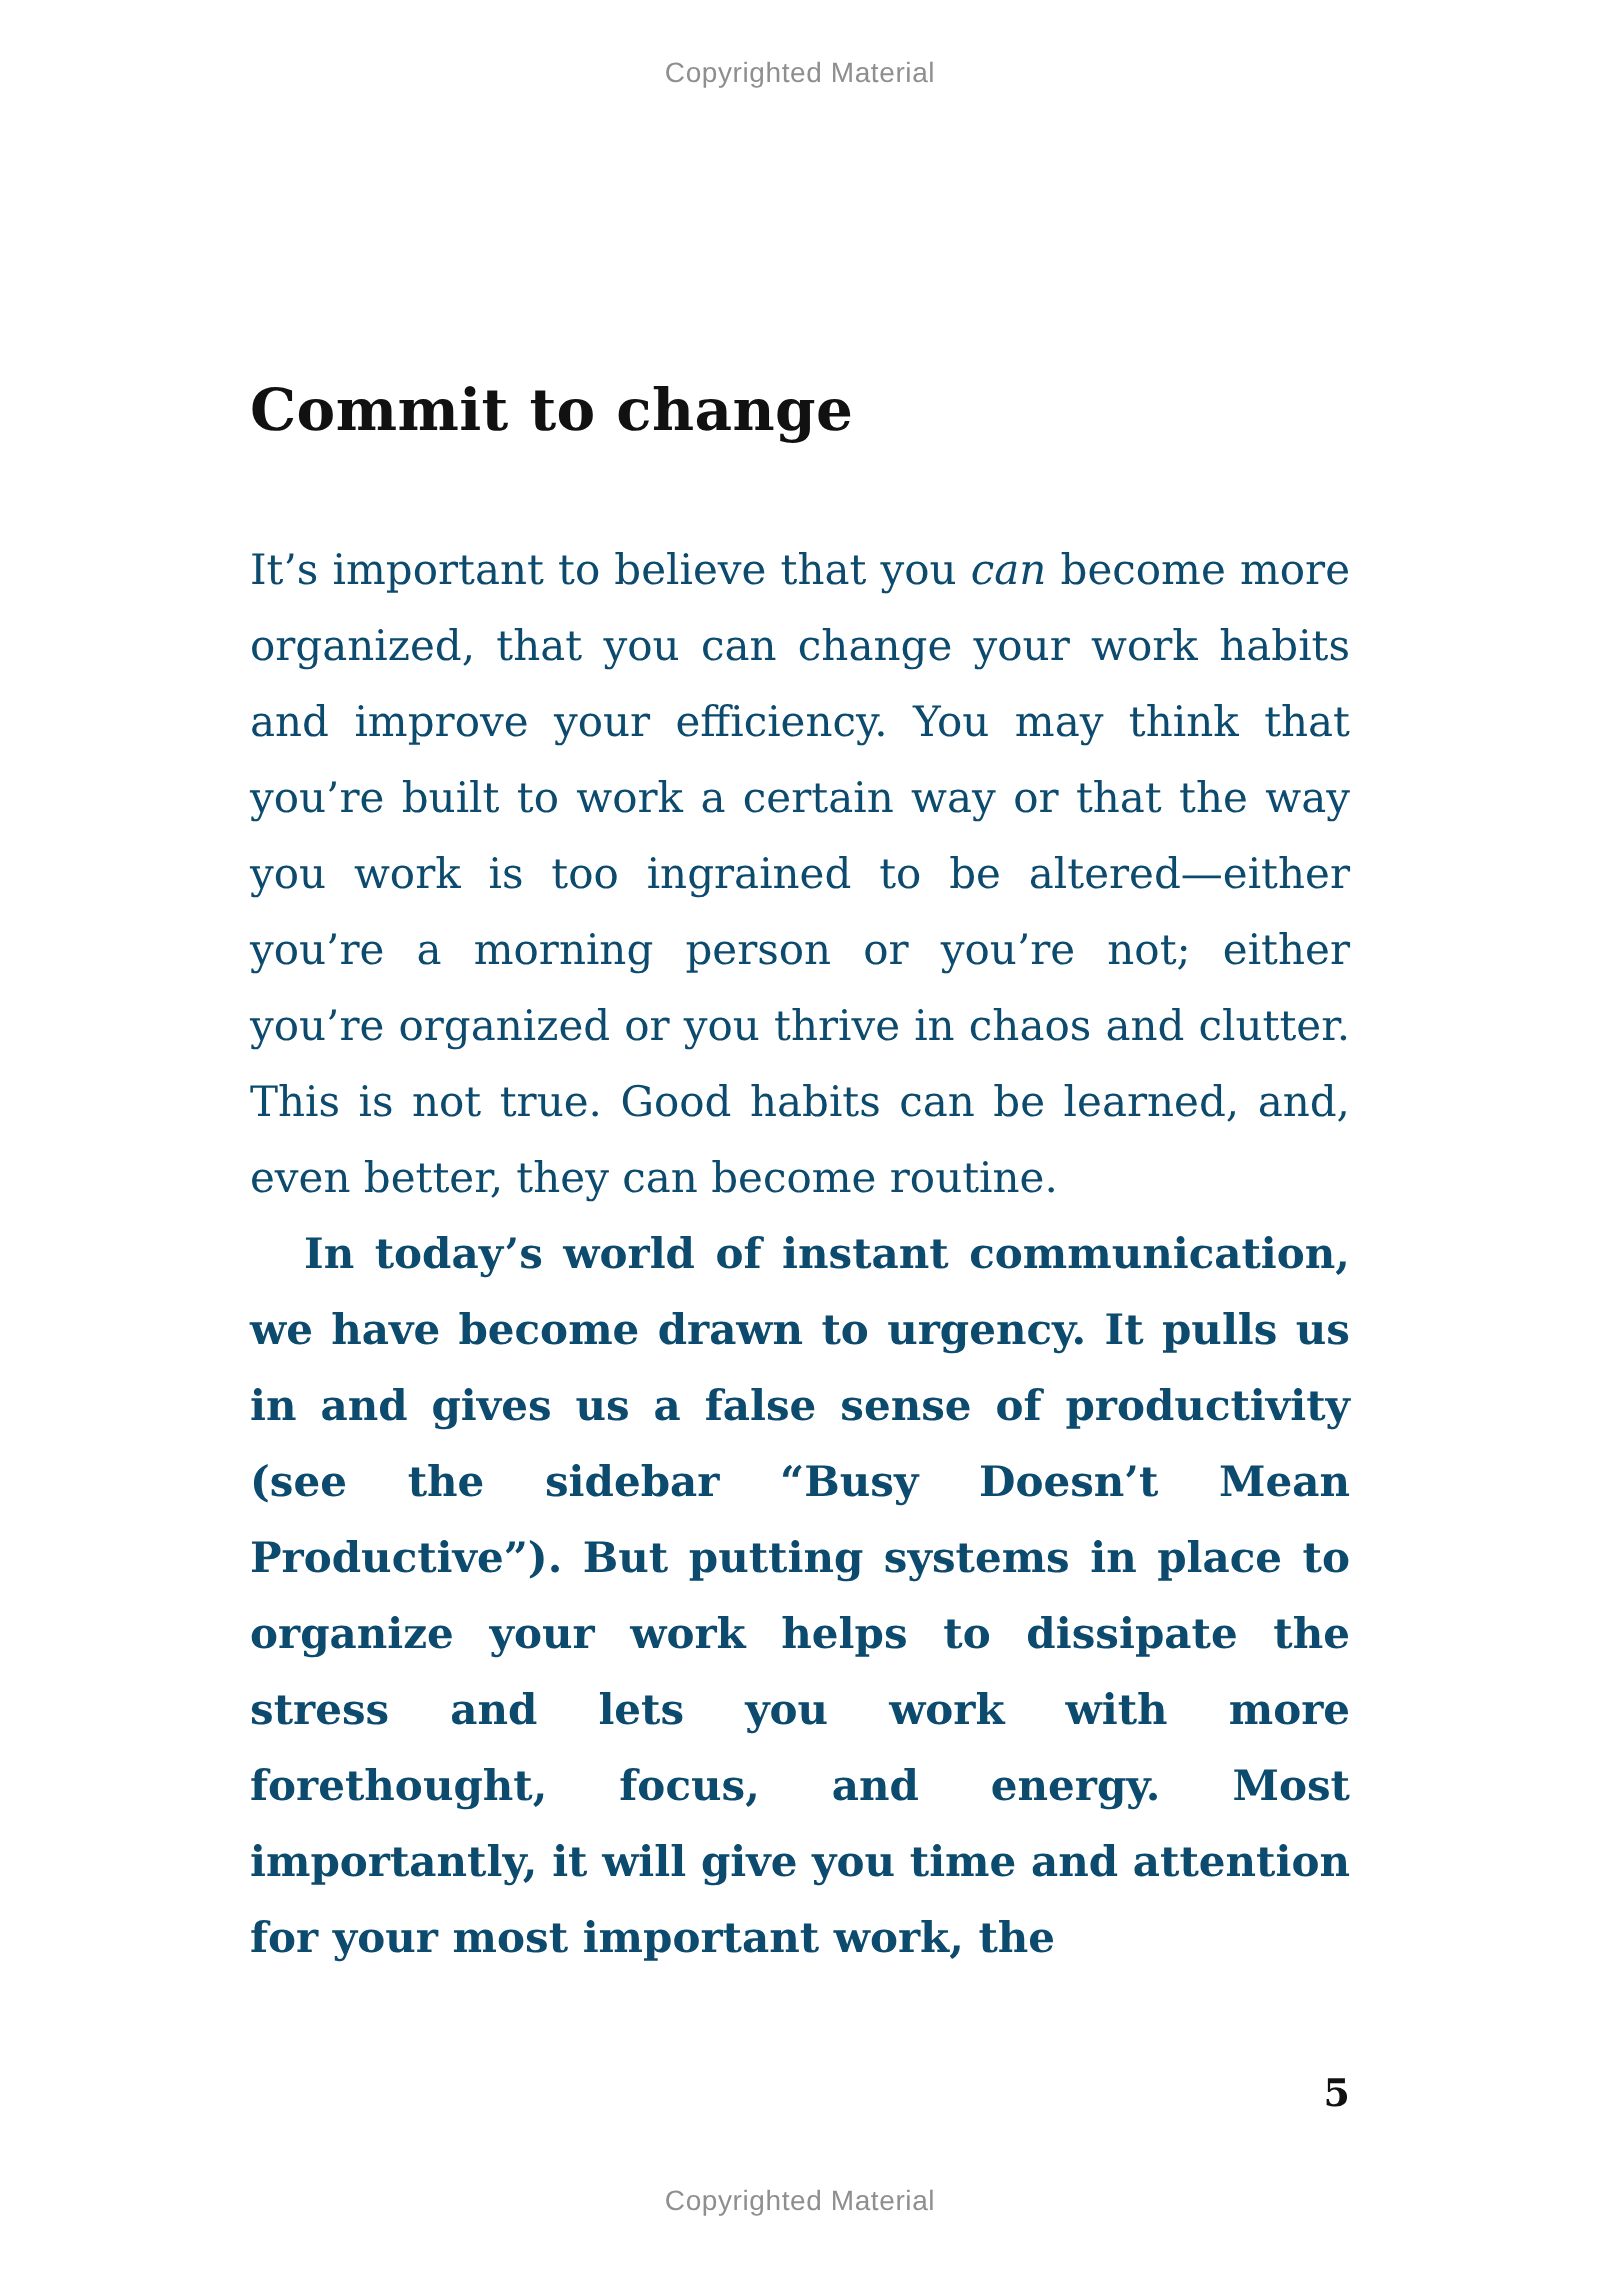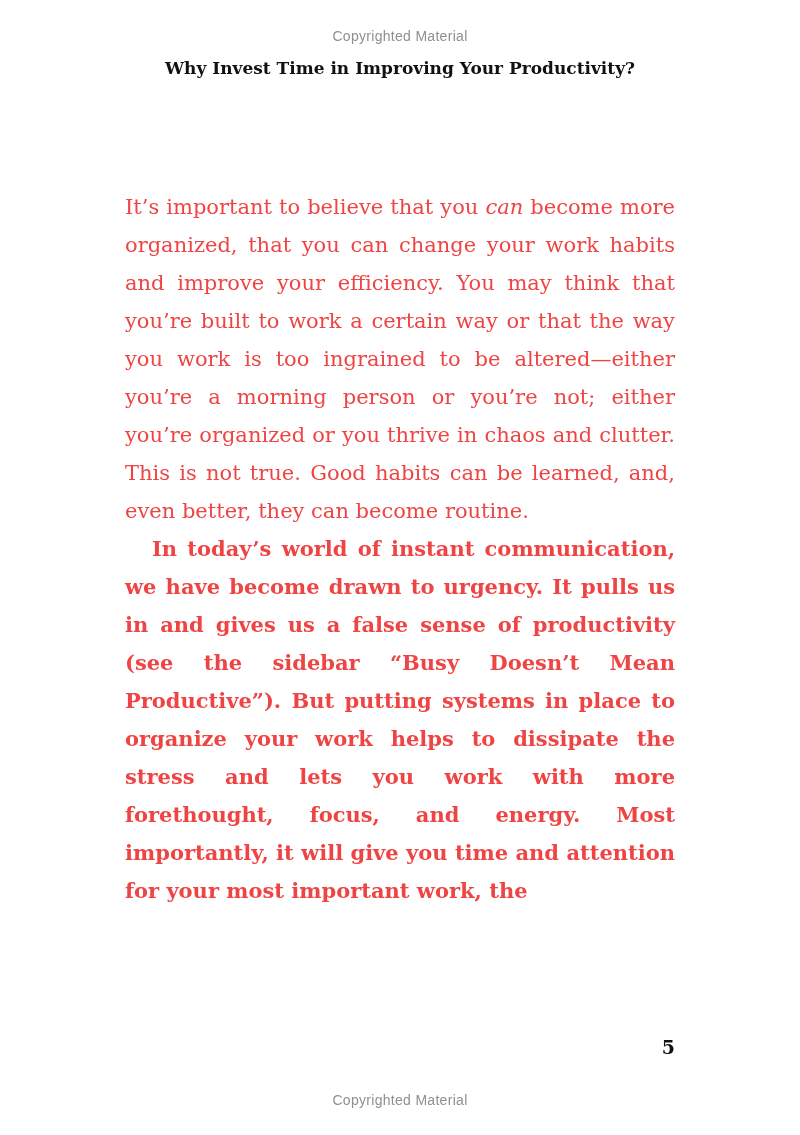--- a/index.html
+++ b/index.html
@@ -51,21 +51,21 @@
     color: #111111;
     letter-spacing: 0.2px;
   }
   .body-para {
     font-size: 21px;
     line-height: 38px;
     margin: 0;
     text-align: justify;
     hyphens: auto;
     -webkit-hyphens: auto;
-    color: #ef4444;
+    color: #0c4a6e;
   }
   .body-para.indented {
     text-indent: 27px;
     font-weight: bold;
   }
   .body-para em {
     font-style: italic;
   }
   .page-number {
     position: absolute;
@@ -78,24 +78,24 @@
     color: #111111;
   }
 </style>
 </head>
 <body>
 
 <div class="page">
 
   <div class="watermark top">Copyrighted Material</div>
 
-  <div class="running-header">Why Invest Time in Improving Your Productivity?</div>
 
   <div class="content">
 
+    <h1 class="heading">Commit to change</h1>
 
     <p class="body-para"><span>It’s important to believe that you </span><em>can</em><span> become more organized, that you can change your work habits and improve your efficiency. You may think that you’re built to work a certain way or that the way you work is too ingrained to be altered—either you’re a morning person or you’re not; either you’re organized or you thrive in chaos and clutter. This is not true. Good habits can be learned, and, even better, they can become routine.</span></p>
 
     <p class="body-para indented">In today’s world of instant communication, we have become drawn to urgency. It pulls us in and gives us a false sense of productivity (see the sidebar “Busy Doesn’t Mean Productive”). But putting systems in place to organize your work helps to dissipate the stress and lets you work with more forethought, focus, and energy. Most importantly, it will give you time and attention for your most important work, the</p>
 
   </div>
 
   <div class="page-number">5</div>
 
   <div class="watermark bottom">Copyrighted Material</div>

